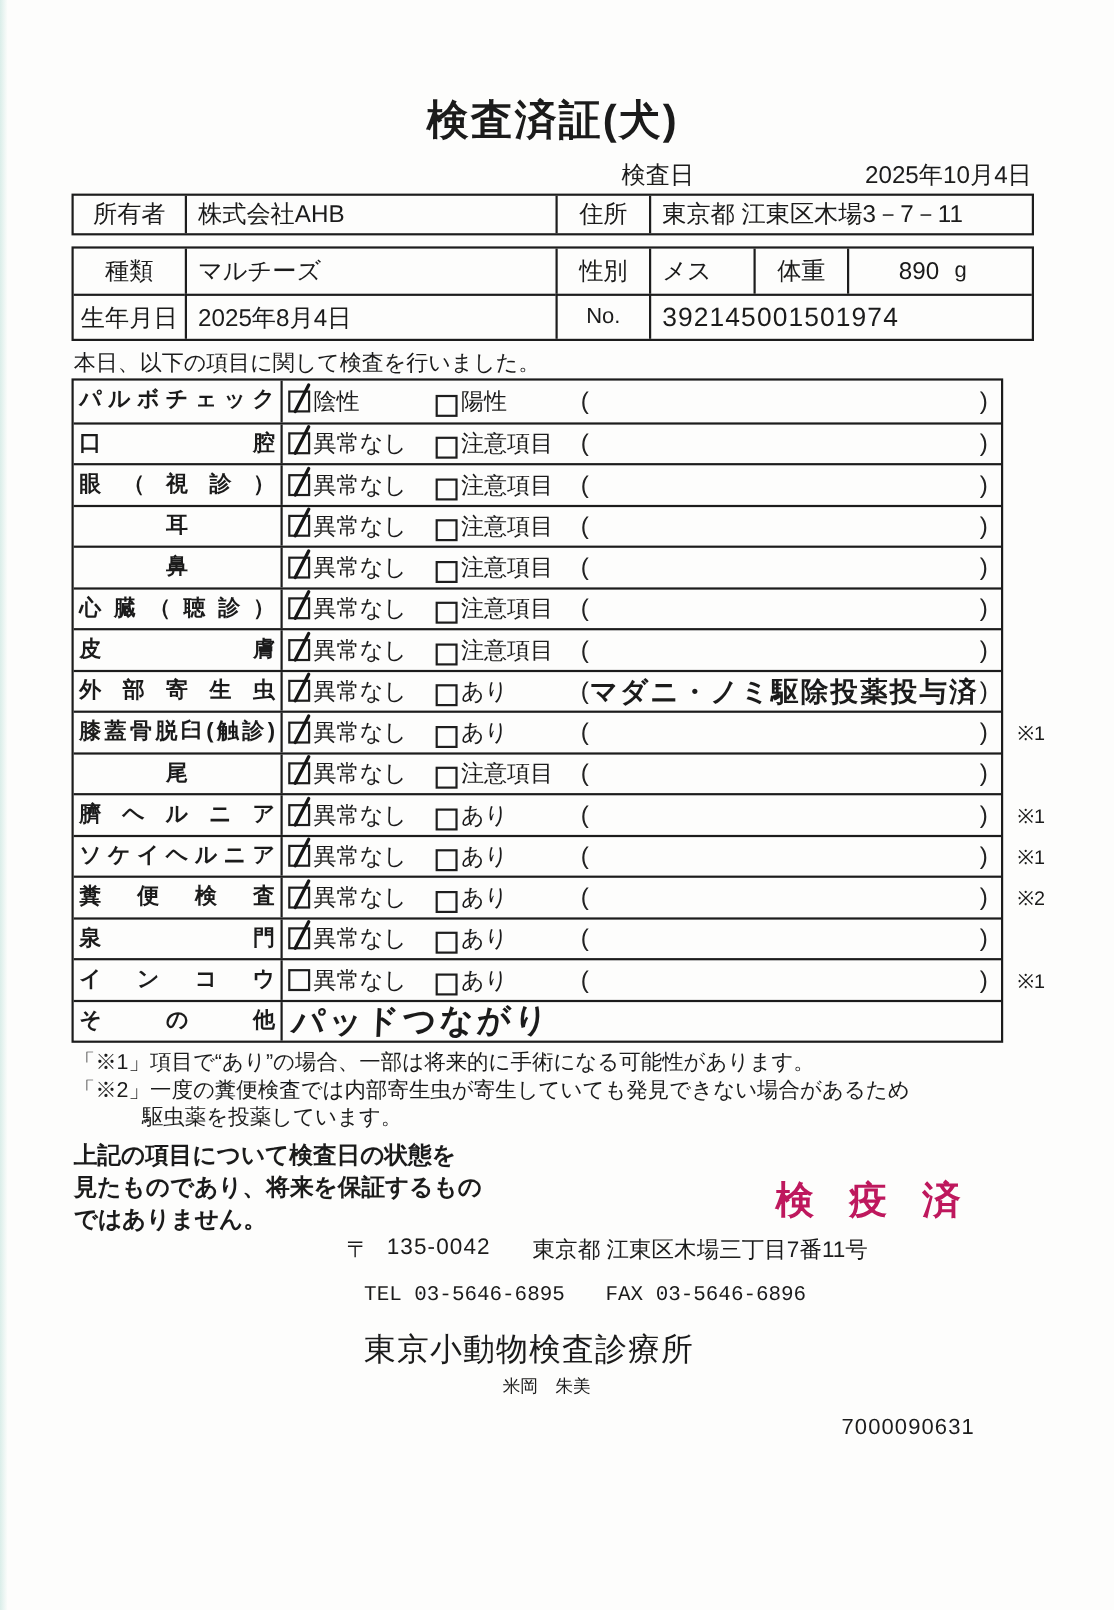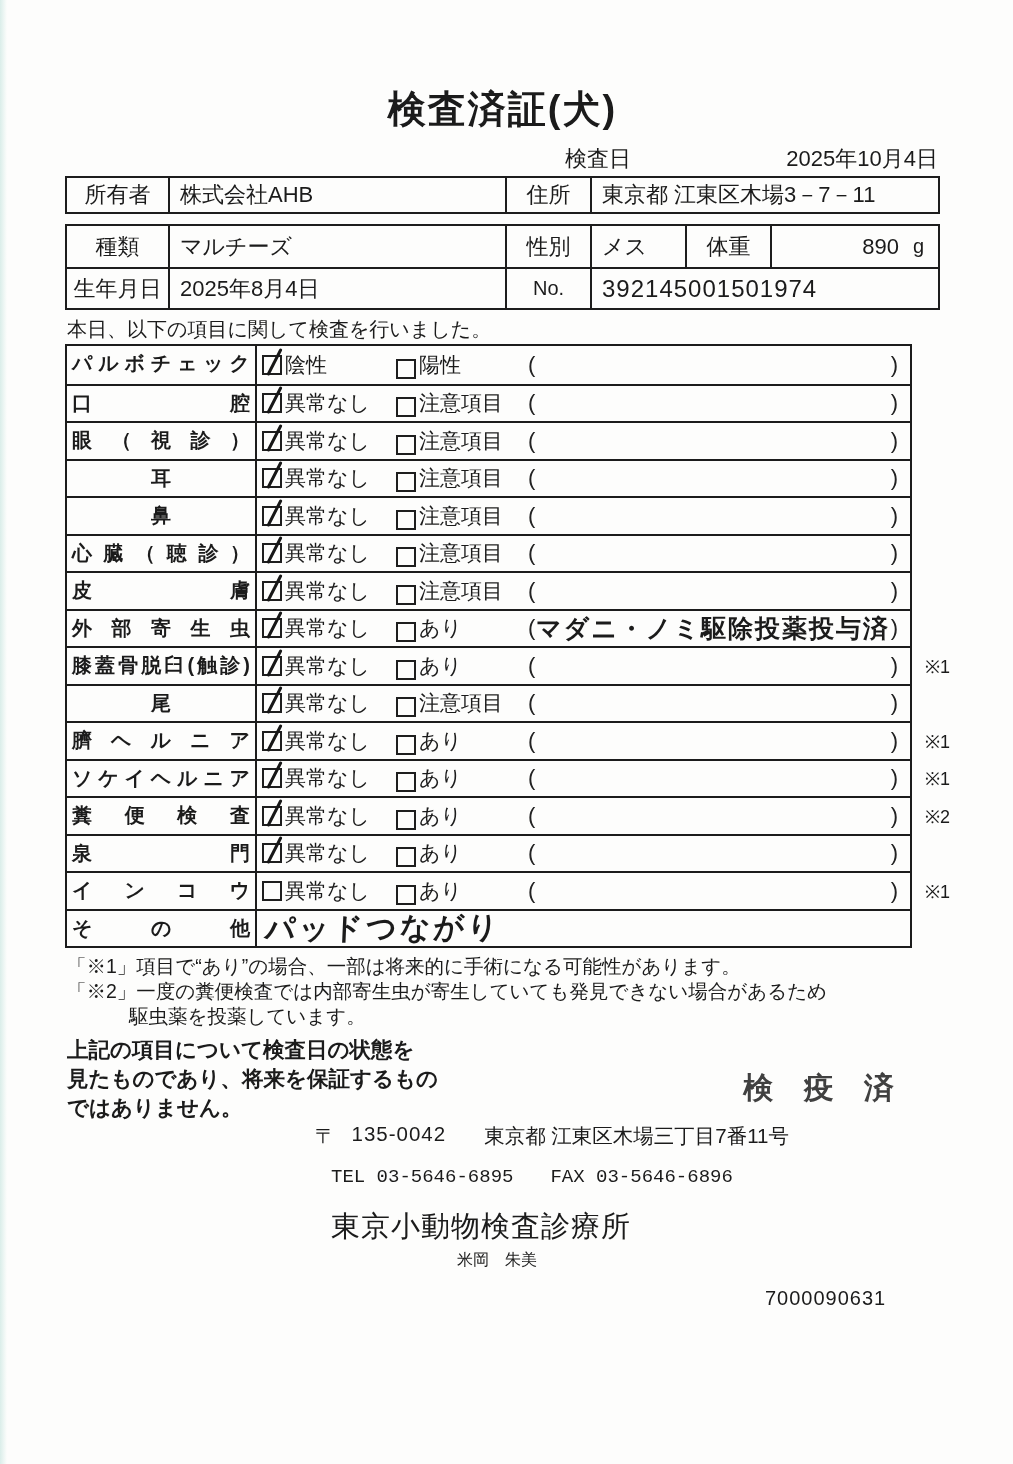--- a/index.html
+++ b/index.html
@@ -36,21 +36,21 @@
     border:2px solid #1d1d1d; display:grid; box-sizing:border-box;
     grid-template-columns:101px 337px 85px 95px 85px 1fr;
     grid-auto-rows:41px; font-size:22px;
   }
   .cell { display:flex; align-items:center; box-sizing:border-box; border-left:2px solid #1d1d1d; overflow:hidden; }
   .cell.first { border-left:none; }
   .cell.rtop { border-top:2px solid #1d1d1d; }
   .cell.lab { justify-content:center; }
   .cell.val { padding-left:10px; }
   .cell.num { font-size:24px; letter-spacing:1px; }
-  .cell.weight { justify-content:flex-end; padding-right:14px; gap:14px; }
+  .cell.weight { justify-content:center; padding-right:14px; gap:14px; }
   .cell.weight .unit { font-size:20px; }
   .no-label { font-size:20px; }
 
   .statement { position:absolute; top:316px; left:2px; font-size:20px; }
 
   
   .checklist {
     position:absolute; top:344px; left:0; width:847px;
     border:2px solid #1c1c1c; box-sizing:border-box; background:#fff0;
   }
@@ -78,22 +78,22 @@
     font-size:30px; font-weight:700; letter-spacing:3px; margin-left:8px;
     transform:skewX(-3deg) rotate(-.5deg); display:inline-block;
   }
   .fnote { position:absolute; right:-40px; top:50%; transform:translateY(-50%); font-size:18px; }
 
   .notes { position:absolute; top:954px; left:2px; font-size:19.5px; line-height:25px; }
   .note-indent { padding-left:62px; }
 
   .disclaimer { position:absolute; top:1036px; left:2px; font-size:21.5px; font-weight:700; line-height:29px; }
   .stamp {
-    position:absolute; top:1068px; left:640px; width:200px; text-align:right;
-    font-size:30px; letter-spacing:11px; font-weight:600; color:#404040; white-space:nowrap;
+    position:absolute; top:1068px; left:640px; width:200px; text-align:left;
+    font-size:35px; letter-spacing:11px; font-weight:600; color:#be185d; white-space:nowrap;
   }
   .addr-line { position:absolute; top:1122px; left:250px; font-size:20.5px; display:flex; gap:16px; white-space:nowrap; }
   .addr-line .code { letter-spacing:1px; }
   .addr-line .addr { margin-left:22px; }
   .tel-line { position:absolute; top:1166px; left:266px; font-size:19px; font-family:"Liberation Mono","DejaVu Sans Mono",monospace; display:flex; gap:37px; white-space:nowrap; }
   .clinic-name { position:absolute; top:1207px; left:266px; font-size:29px; letter-spacing:1px; }
   .vet-name { position:absolute; top:1250px; left:392px; font-size:16px; }
   .serial { position:absolute; top:1287px; left:700px; font-size:20px; letter-spacing:1px; }
 </style>
 </head>

